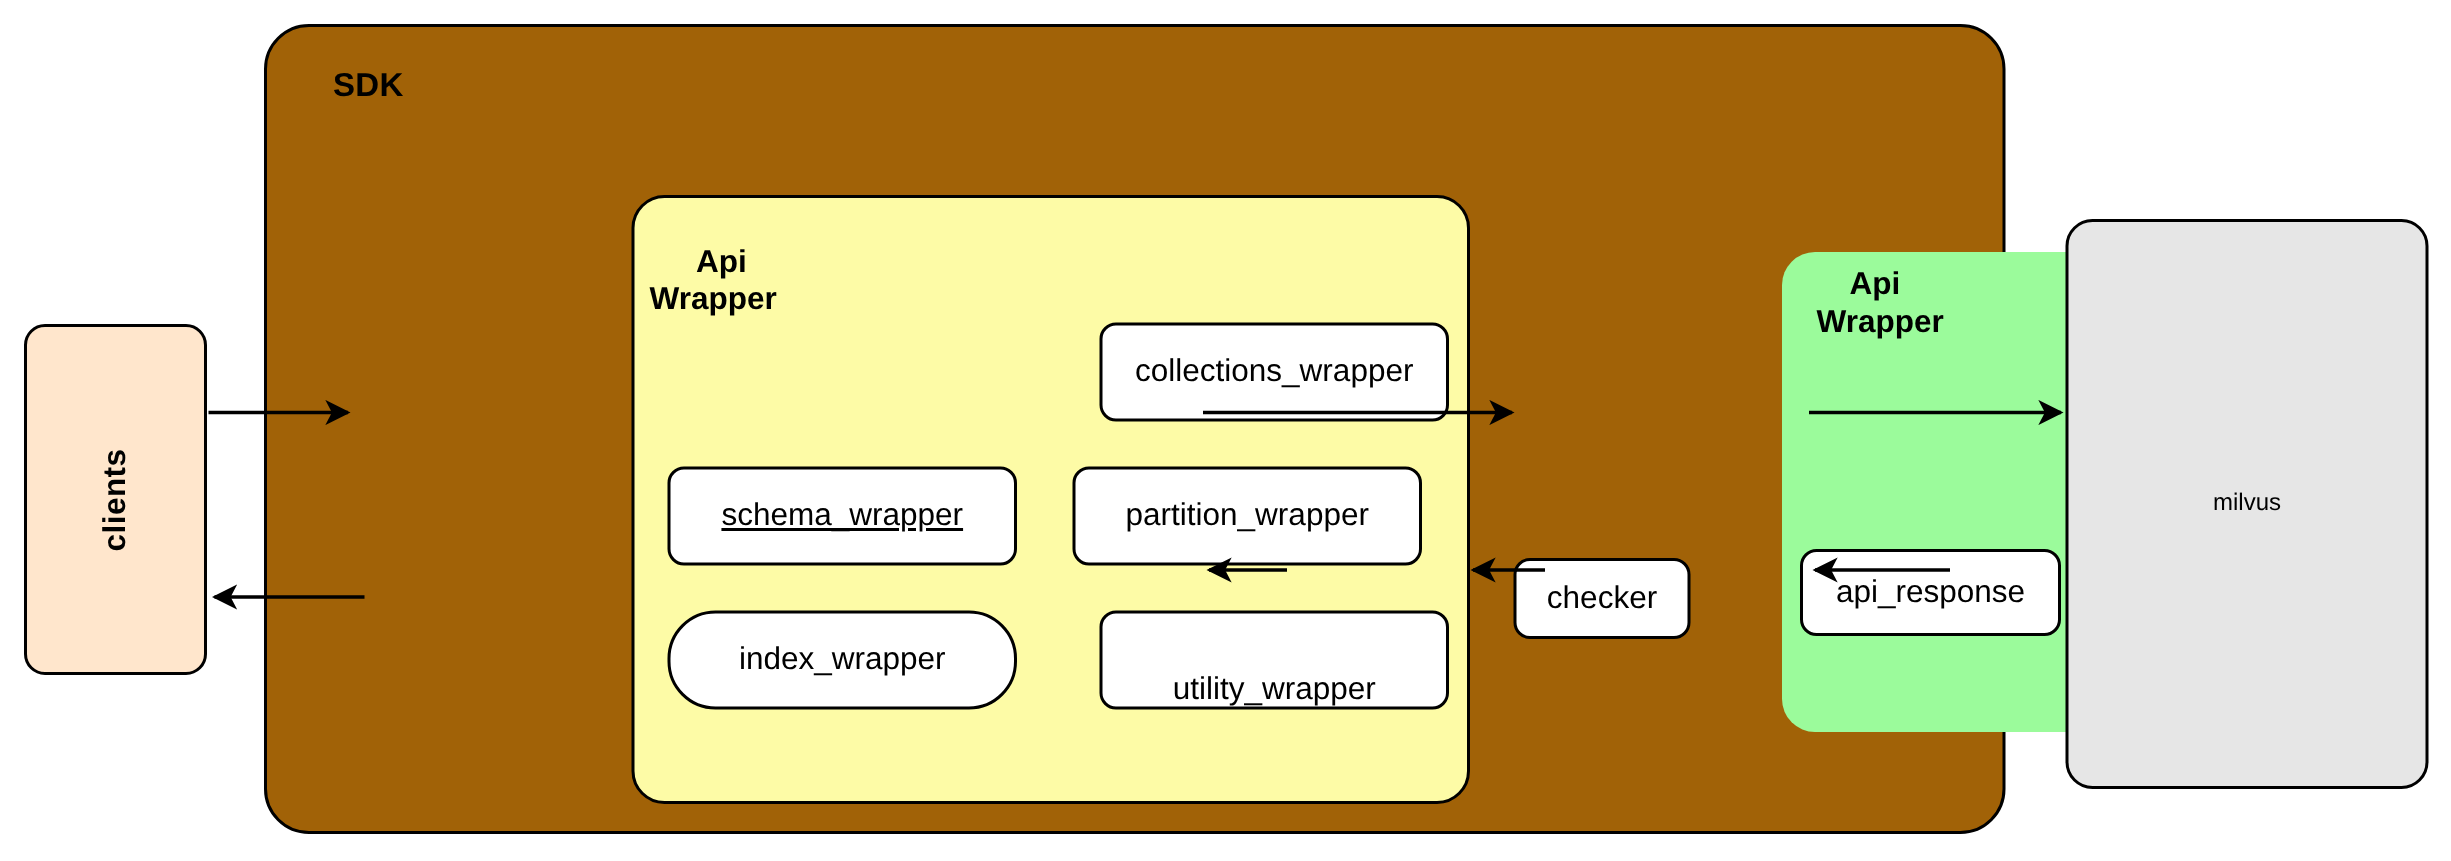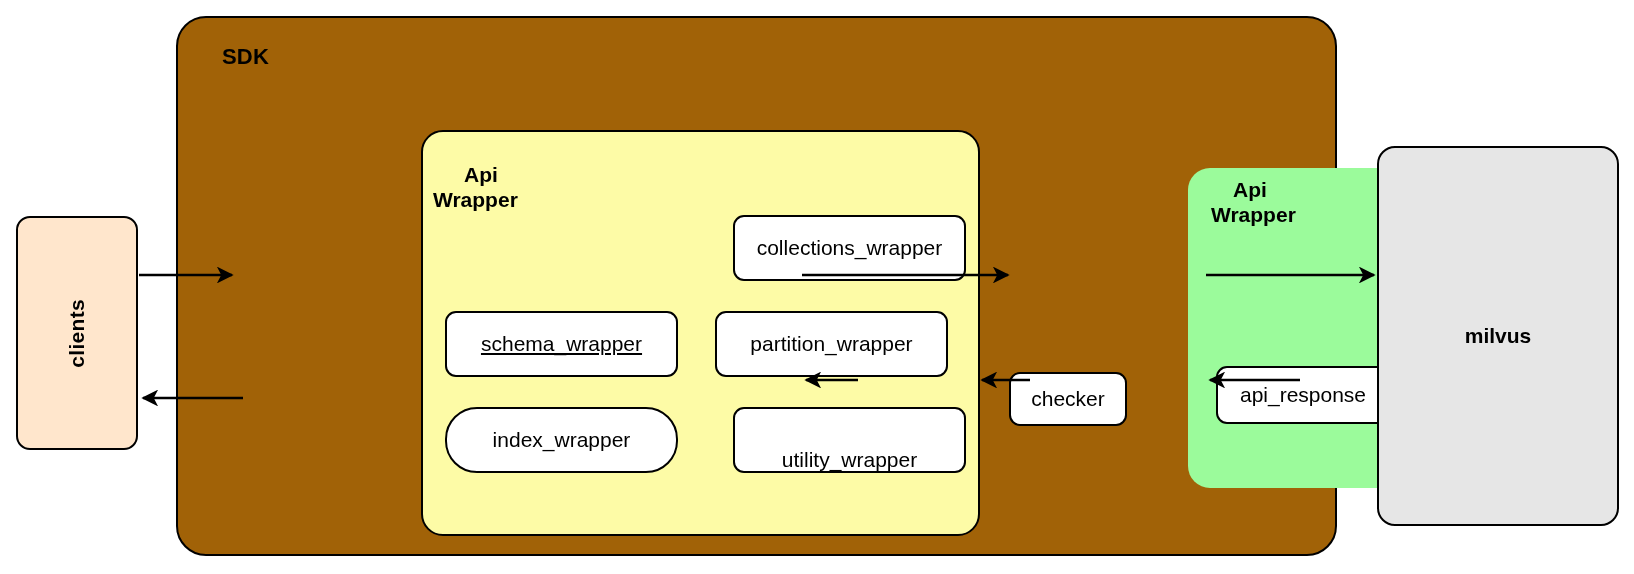--- a/index.html
+++ b/index.html
@@ -136,22 +136,22 @@
   .milvus-box {
     left: 1377px;
     top: 146px;
     width: 242px;
     height: 380px;
     background: #e6e6e6;
     border: 2.5px solid #000000;
     border-radius: 18px;
   }
   .milvus-label {
-    font-size: 21px;
-    font-weight: bold;
+    font-size: 16px;
+    font-weight: normal;
     color: #000000;
   }
 
   
   .checker-box {
     left: 831px;
     top: 354px;
     width: 118px;
     height: 54px;
   }
@@ -206,21 +206,21 @@
     <div class="box node checker-box">
       <span>checker</span>
     </div>
 
     <div class="box gateway-box">
       <span class="gateway-label">
         <span>Api</span>
         <span class="l2">Wrapper</span>
       </span>
 
-      <div class="box node" style="left:28px; top:198px; width:174px; height:58px;">
+      <div class="box node" style="left:12px; top:198px; width:174px; height:58px;">
         <span>api_response</span>
       </div>
     </div>
   </div>
 
   <div class="box milvus-box">
     <span class="milvus-label">milvus</span>
   </div>
 
   <svg class="arrows" viewBox="0 0 1634 574" width="1634" height="574">

